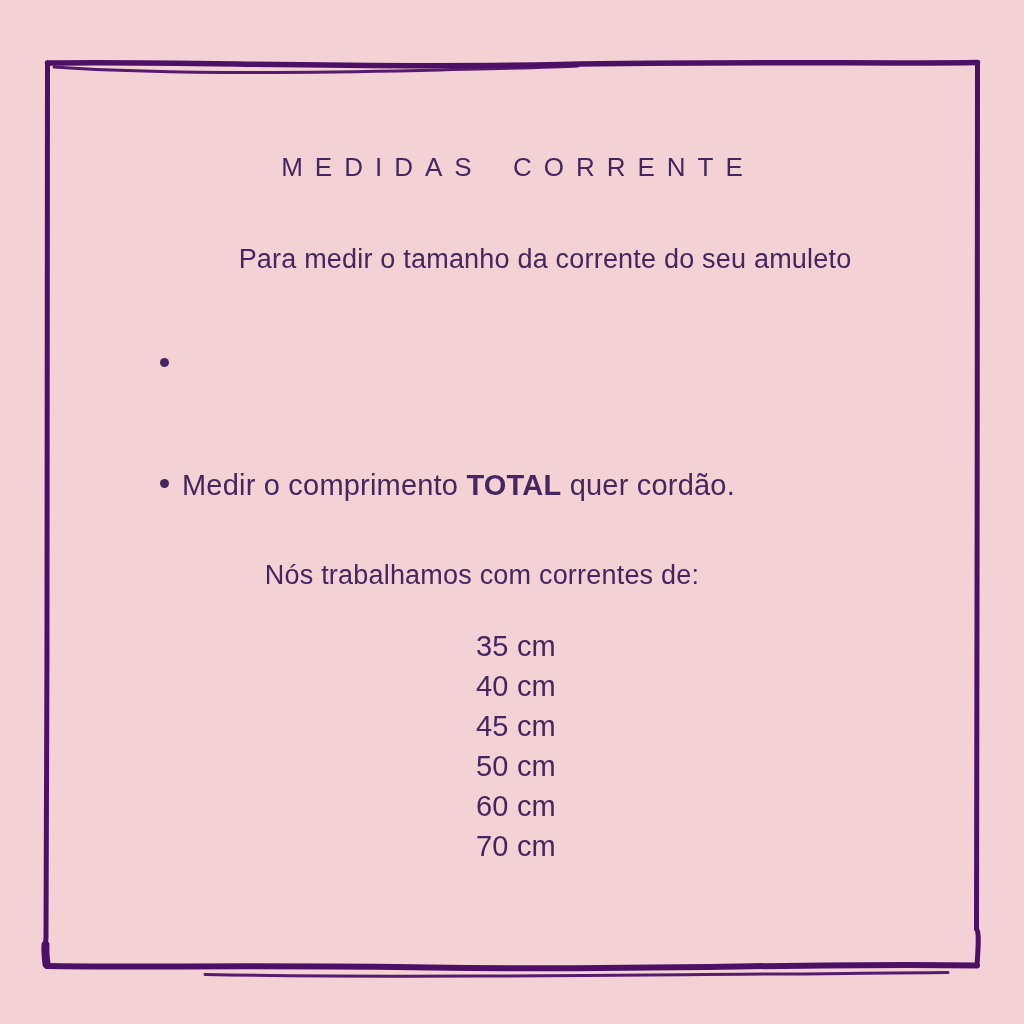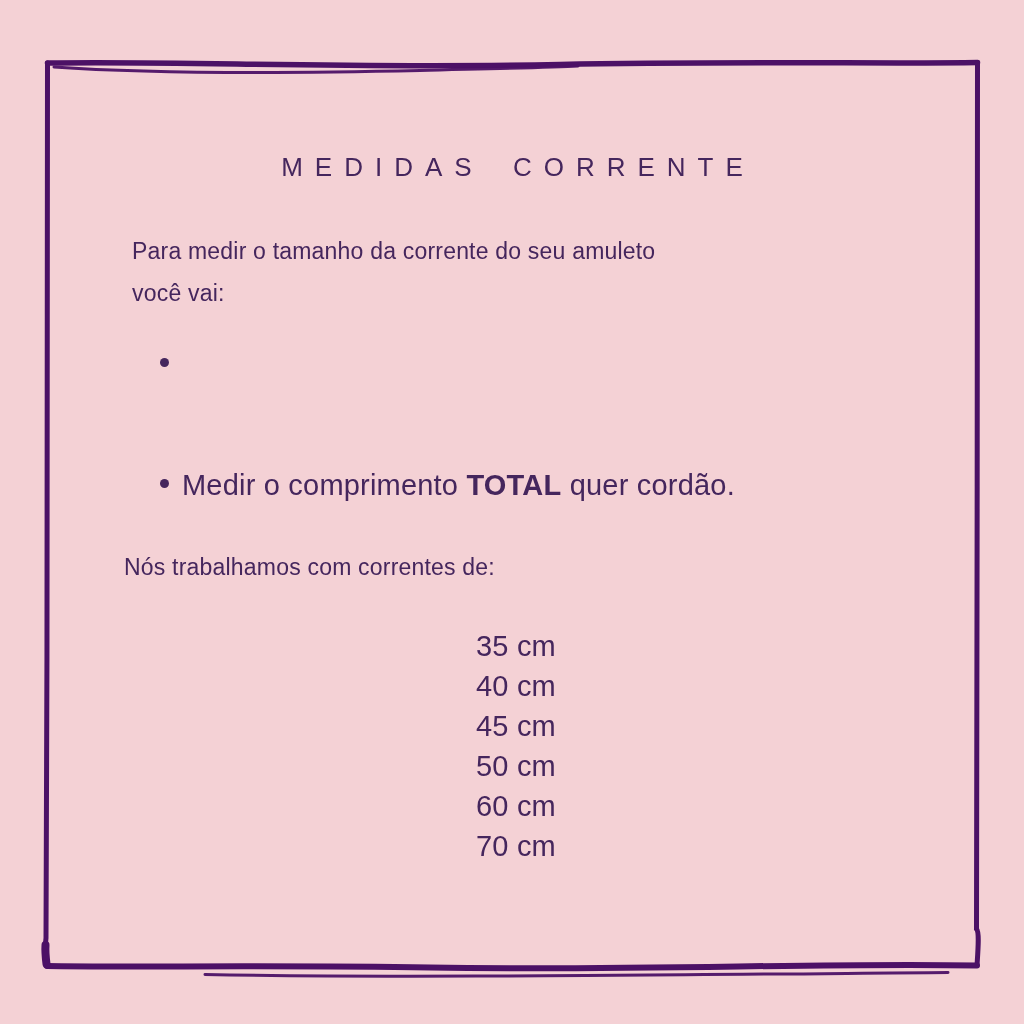--- a/index.html
+++ b/index.html
@@ -32,25 +32,26 @@
     text-align:center;
     font-size:26px;
     font-weight:500;
     letter-spacing:12px;
     word-spacing:10px;
     padding-left:12px; 
     color:var(--text);
   }
   .textblock{
     position:absolute;
-    margin:0;
-    font-size:23px;
+    margin:8px;
+    font-size:27px;
     line-height:42px;
     letter-spacing:0.2px;
     color:var(--text);
+    text-align:center;
   }
   .intro{ top:230px; left:132px; width:810px; }
   .line{ display:block; }
   .bullet-item{
     position:absolute;
     left:182px;
     width:760px;
     font-size:29px;
     line-height:41px;
     letter-spacing:0.2px;
@@ -97,21 +98,20 @@
       <path stroke-width="5" d="M47.5,63 C45,280 48.5,640 46,938 C44.5,950 46,960 46.5,966"></path>
 
       <path stroke-width="8" d="M45.5,945 C45,952 46,960 46.5,964"></path>
     </g>
   </svg>
 
   <h1 class="title">MEDIDAS CORRENTE</h1>
 
   <p class="textblock intro">
     <span class="line">Para medir o tamanho da corrente do seu amuleto</span>
-    <span class="line">você vai:</span>
   </p>
 
   <div class="bullet-item bullet-1">
     <span class="dot"></span>
   </div>
 
   <div class="bullet-item bullet-2">
     <span class="dot"></span>
     <span>Medir o comprimento </span><span class="bold">TOTAL</span><span> quer cordão.</span>
   </div>

